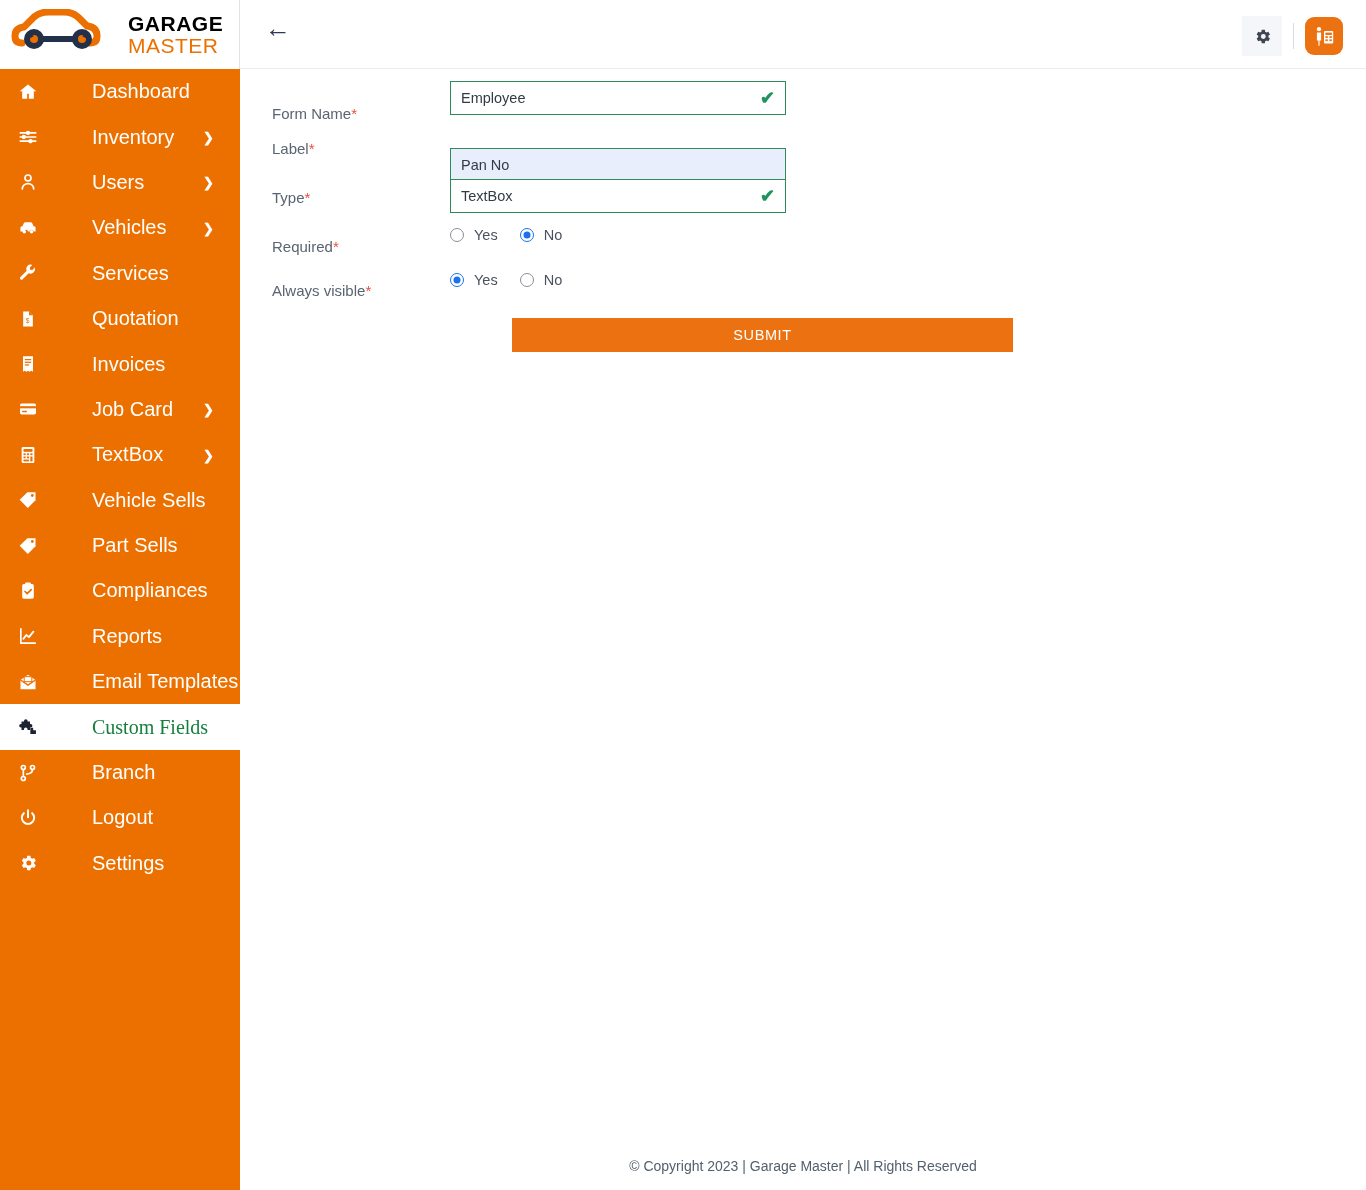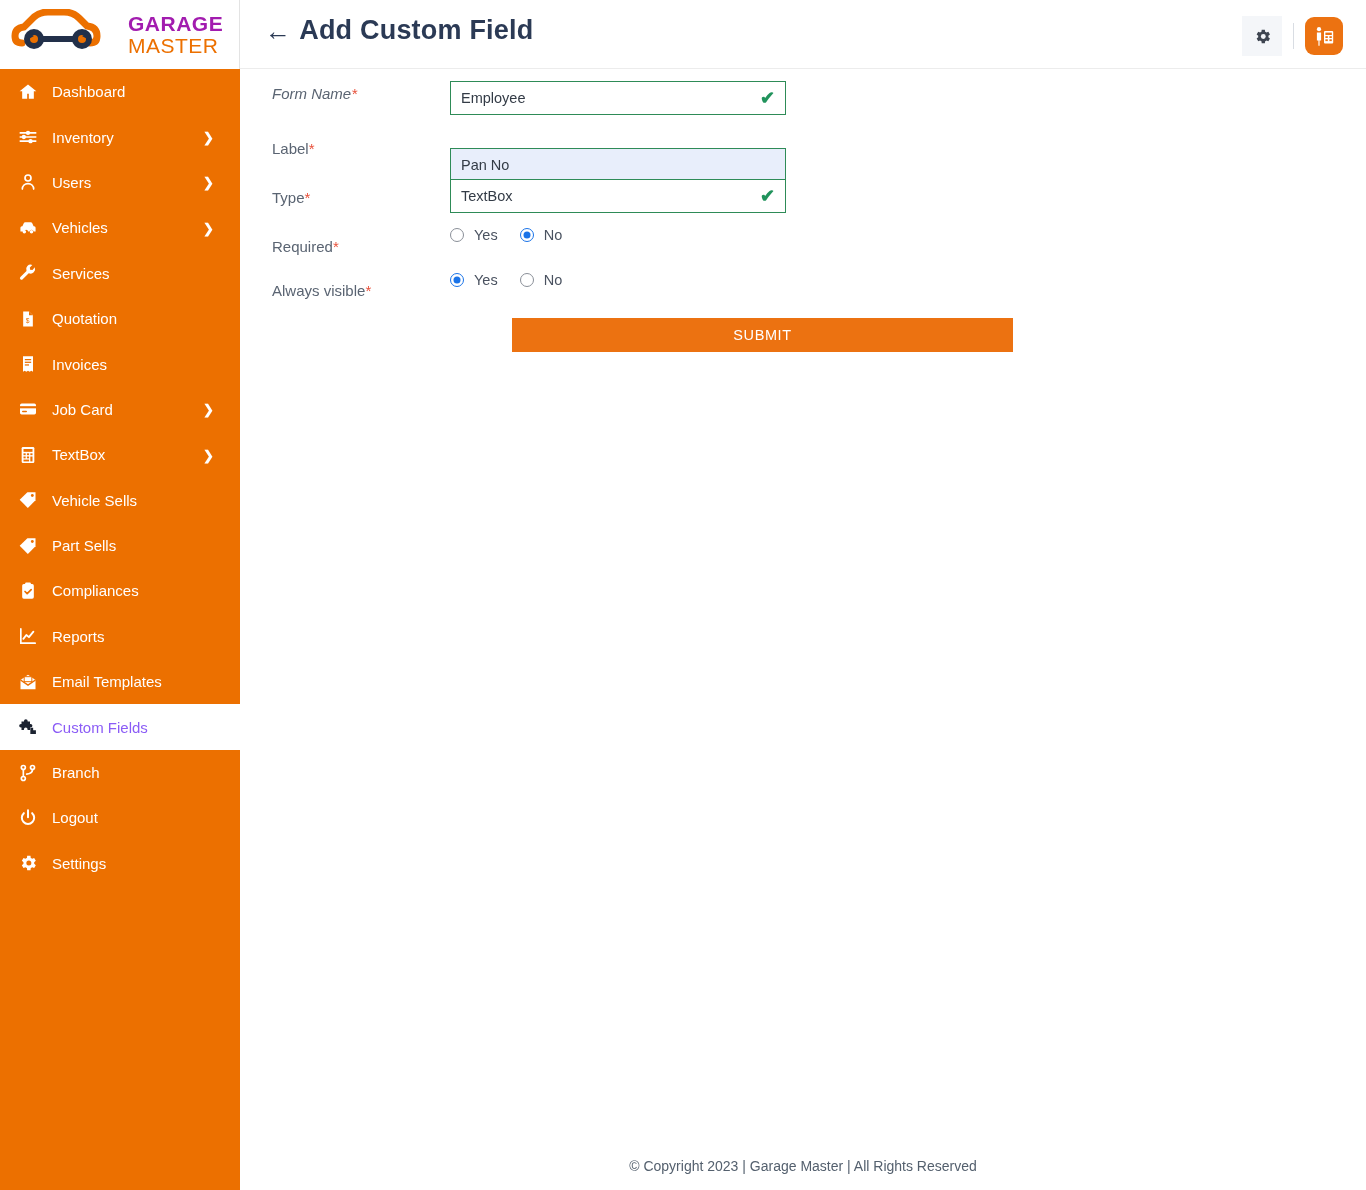--- a/index.html
+++ b/index.html
@@ -20,51 +20,52 @@
   #logo-area {
     height: 69px; width: 240px;
     background: #ffffff;
     border-right: 1px solid #e3e3e3;
     display: flex; align-items: center; gap: 8px;
     padding-left: 8px;
   }
   .logo-car { width: 112px; height: 52px; flex: none; }
   .logo-text { line-height: 1.02; }
   .logo-l1 {
-    font-size: 21px; font-weight: bold; color: #a21caf;
+    font-size: 21px; font-weight: bold; color: #000000;
     letter-spacing: .5px;
   }
   .logo-l2 {
     font-size: 21px; font-weight: normal; color: #EC7000;
     letter-spacing: .5px;
   }
 
   .nav-item {
     display: flex; align-items: center;
     height: 45.4px; padding-left: 16px;
     color: #ffffff; cursor: pointer;
     position: relative;
   }
   .nav-item .ico {
     width: 24px; height: 20px; flex: none;
     display: flex; align-items: center; justify-content: center;
     margin-right: 12px;
   }
   .nav-item .ico svg { display: block; }
   .nav-label {
-    font-size: 15px; color: #ffffff;
+    font-size: 20px; color: #ffffff;
     white-space: nowrap;
+    margin-left: 40px;
   }
   .nav-item .chev {
     position: absolute; right: 26px; top: 50%;
     transform: translateY(-50%);
     font-size: 13px; font-weight: bold; color: #ffffff;
   }
   .nav-item.active { background: #ffffff; }
-  .nav-item.active .nav-label { color: #8b5cf6; }
+  .nav-item.active .nav-label { color: #15803d; font-family: Liberation Serif, serif; }
   .nav-item.active .ico svg { fill: #1c2331; }
 
   
   #header {
     position: absolute; left: 240px; top: 0;
     width: 1126px; height: 69px;
     background: #ffffff;
     border-bottom: 1px solid #ececec;
   }
   #page-title {
@@ -368,21 +369,20 @@
             </svg>
           </span>
           <span class="nav-label">Settings</span>
         </div>
       </div>
   </div>
 
   <div id="header">
     <div id="page-title">
       <span class="back-arrow">←</span>
-      <span>Add Custom Field</span>
     </div>
     <div id="header-actions">
       <div class="gear-box">
         <svg width="19" height="19" viewBox="0 0 24 24">
           <path fill="#3e4551" d="M19.4 13a7.8 7.8 0 0 0 0-2l2-1.6-2-3.4-2.4 1a7.6 7.6 0 0 0-1.7-1L15 3.4h-4l-.3 2.6a7.6 7.6 0 0 0-1.7 1l-2.4-1-2 3.4L6.6 11a7.8 7.8 0 0 0 0 2l-2 1.6 2 3.4 2.4-1a7.6 7.6 0 0 0 1.7 1l.3 2.6h4l.3-2.6a7.6 7.6 0 0 0 1.7-1l2.4 1 2-3.4z"></path>
           <circle cx="13" cy="12" r="3.1" fill="#f4f6f9"></circle>
         </svg>
       </div>
       <div class="hdr-divider"></div>
       <div class="profile-btn">
@@ -395,21 +395,21 @@
           <rect x="17.4" y="12.2" width="2.4" height="1.8" fill="#EC7211"></rect>
           <rect x="13.4" y="15.3" width="2.4" height="1.8" fill="#EC7211"></rect>
           <rect x="17.4" y="15.3" width="2.4" height="1.8" fill="#EC7211"></rect>
         </svg>
       </div>
     </div>
   </div>
 
   <div id="form-area">
       <div class="frow" style="position: absolute; left: 0px; top: 0px; width: 800px; height: 0px;">
-        <div class="flabel" style="top: 16px; font-style: italic;"><span>Form Name</span><span class="req">*</span></div>
+        <div class="flabel" style="top: 36px;"><span>Form Name</span><span class="req">*</span></div>
         <div class="finput" style="top: 12px;">
           <span>Employee</span>
           <span class="check">✔</span>
         </div>
       </div>
       <div class="frow" style="position: absolute; left: 0px; top: 0px; width: 800px; height: 0px;">
         <div class="flabel" style="top: 71px;"><span>Label</span><span class="req">*</span></div>
         <div class="finput autofill" style="top: 79px;">
           <span>Pan No</span>
         </div>

